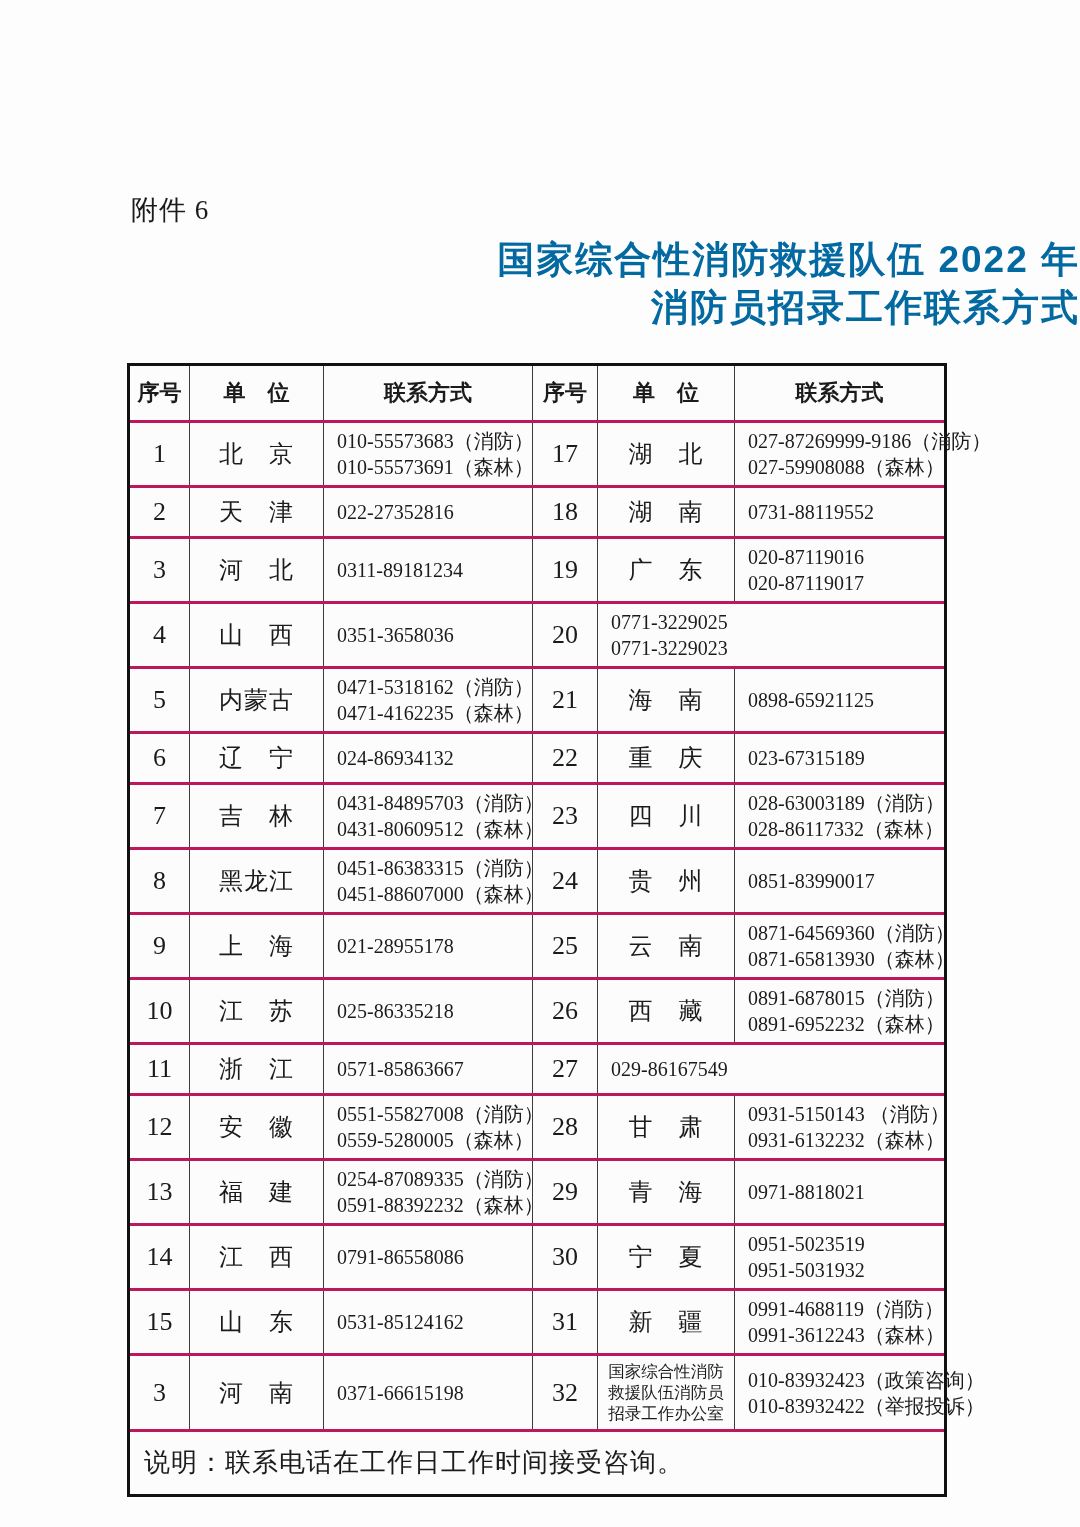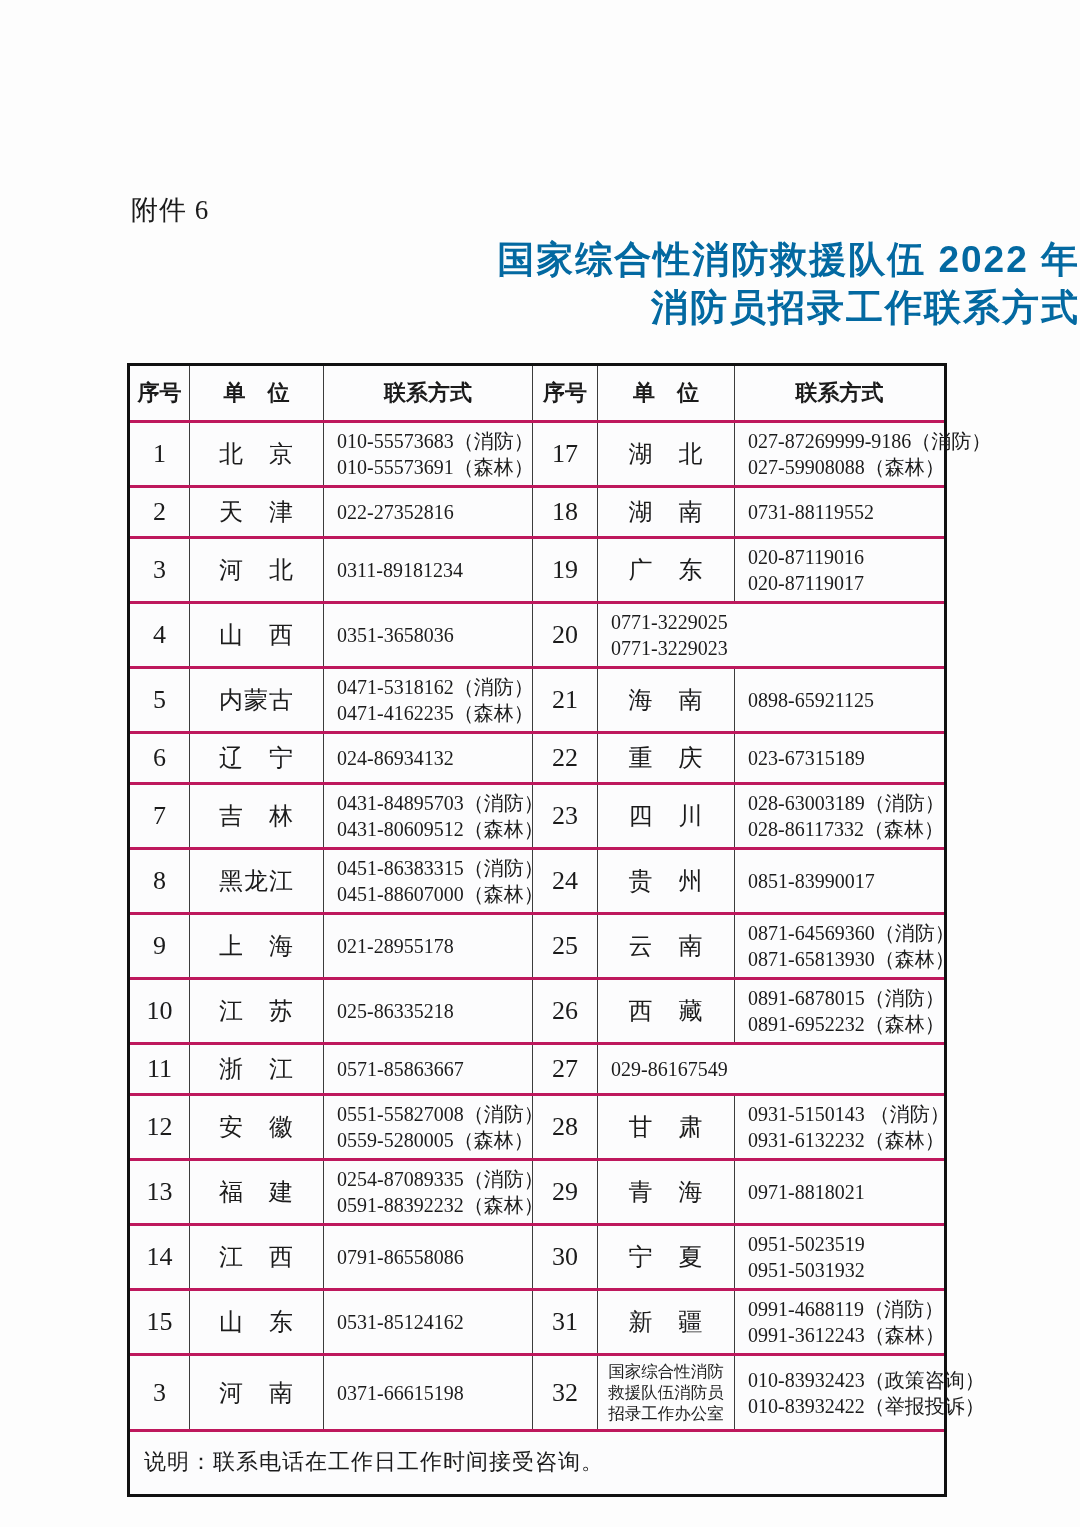--- a/index.html
+++ b/index.html
@@ -91,21 +91,21 @@
     font-size: 20px;
     line-height: 26px;
     font-family: "Liberation Serif", "DejaVu Serif", serif;
   }
   .contact .line { white-space: nowrap; }
   .note-row {
     min-height: 62px;
     display: flex;
     align-items: center;
     padding: 10px 12px 12px 14px;
-    font-size: 22px;
+    font-size: 26px;
     letter-spacing: 1px;
   }
 </style>
 </head>
 <body>
 
 <div class="page">
 
   <div class="attachment">附件 6</div>
 

